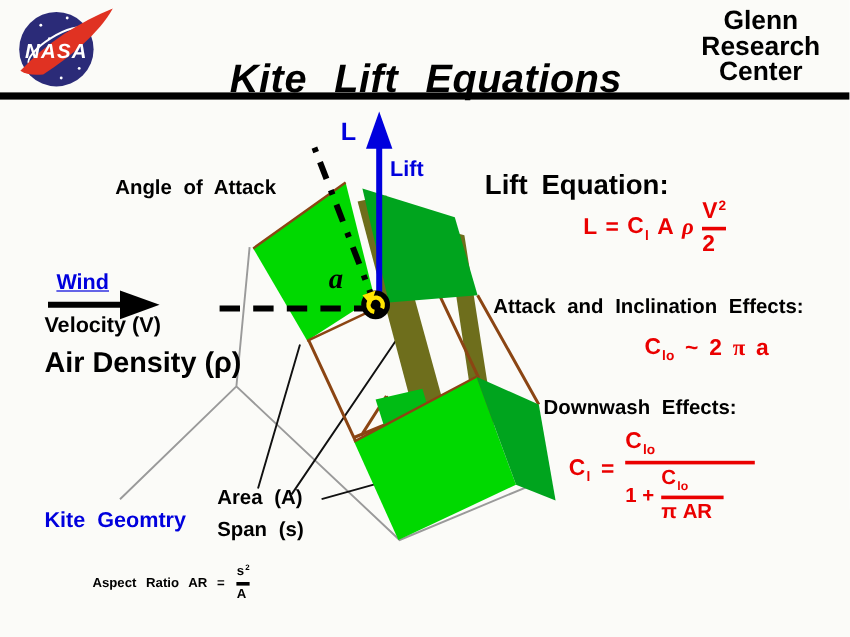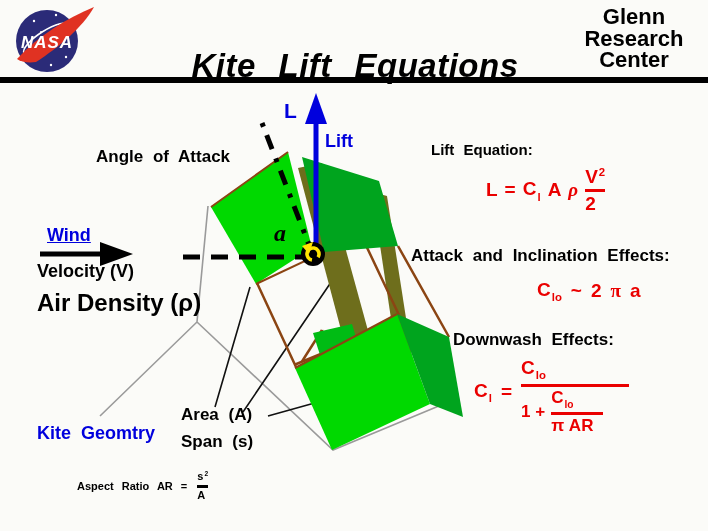--- a/index.html
+++ b/index.html
@@ -125,21 +125,21 @@
 
   <div class="eq abs" style="left:77px;top:471px;gap:10px;font-size:11px;color:#000;">
     <span class="ws">Aspect Ratio AR =</span>
     <span class="frac">
       <span><span>s</span><span class="sup">2</span></span>
       <span class="bar"></span>
       <span>A</span>
     </span>
   </div>
 
-  <div class="lbl ws" style="left:431px;top:141px;font-size:15px;">Lift Equation:</div>
+  <div class="lbl ws" style="left:404px;top:141px;font-size:23px;">Lift Equation:</div>
 
   <div class="eq abs red" style="left:486px;top:167px;gap:7px;font-size:19px;">
     <span>L</span>
     <span>=</span>
     <span><span>C</span><span class="sub">l</span></span>
     <span>A</span>
     <span class="serif" style="font-style:italic;">ρ</span>
     <span class="frac">
       <span><span>V</span><span class="sup">2</span></span>
       <span class="bar"></span>

